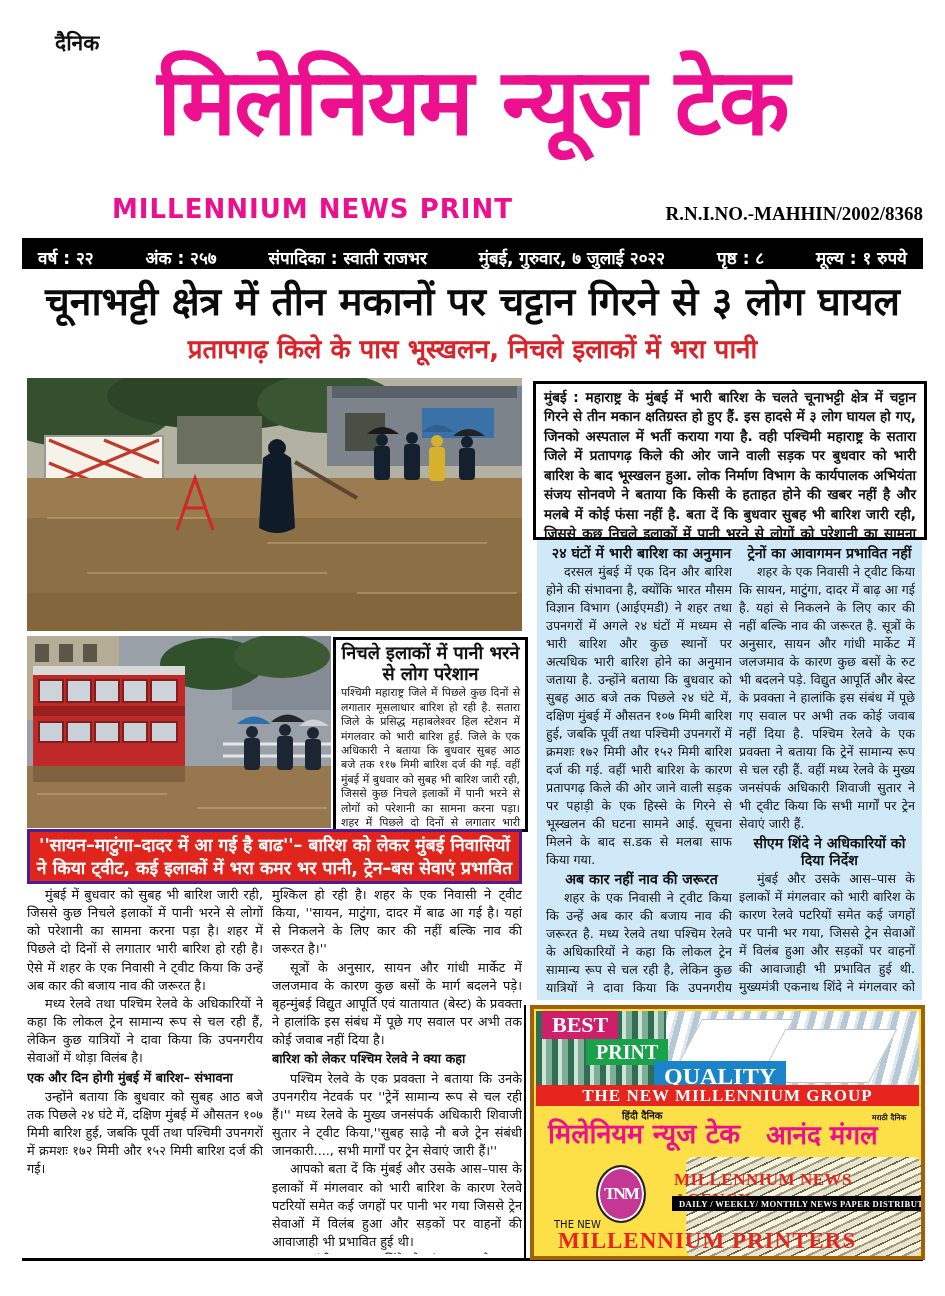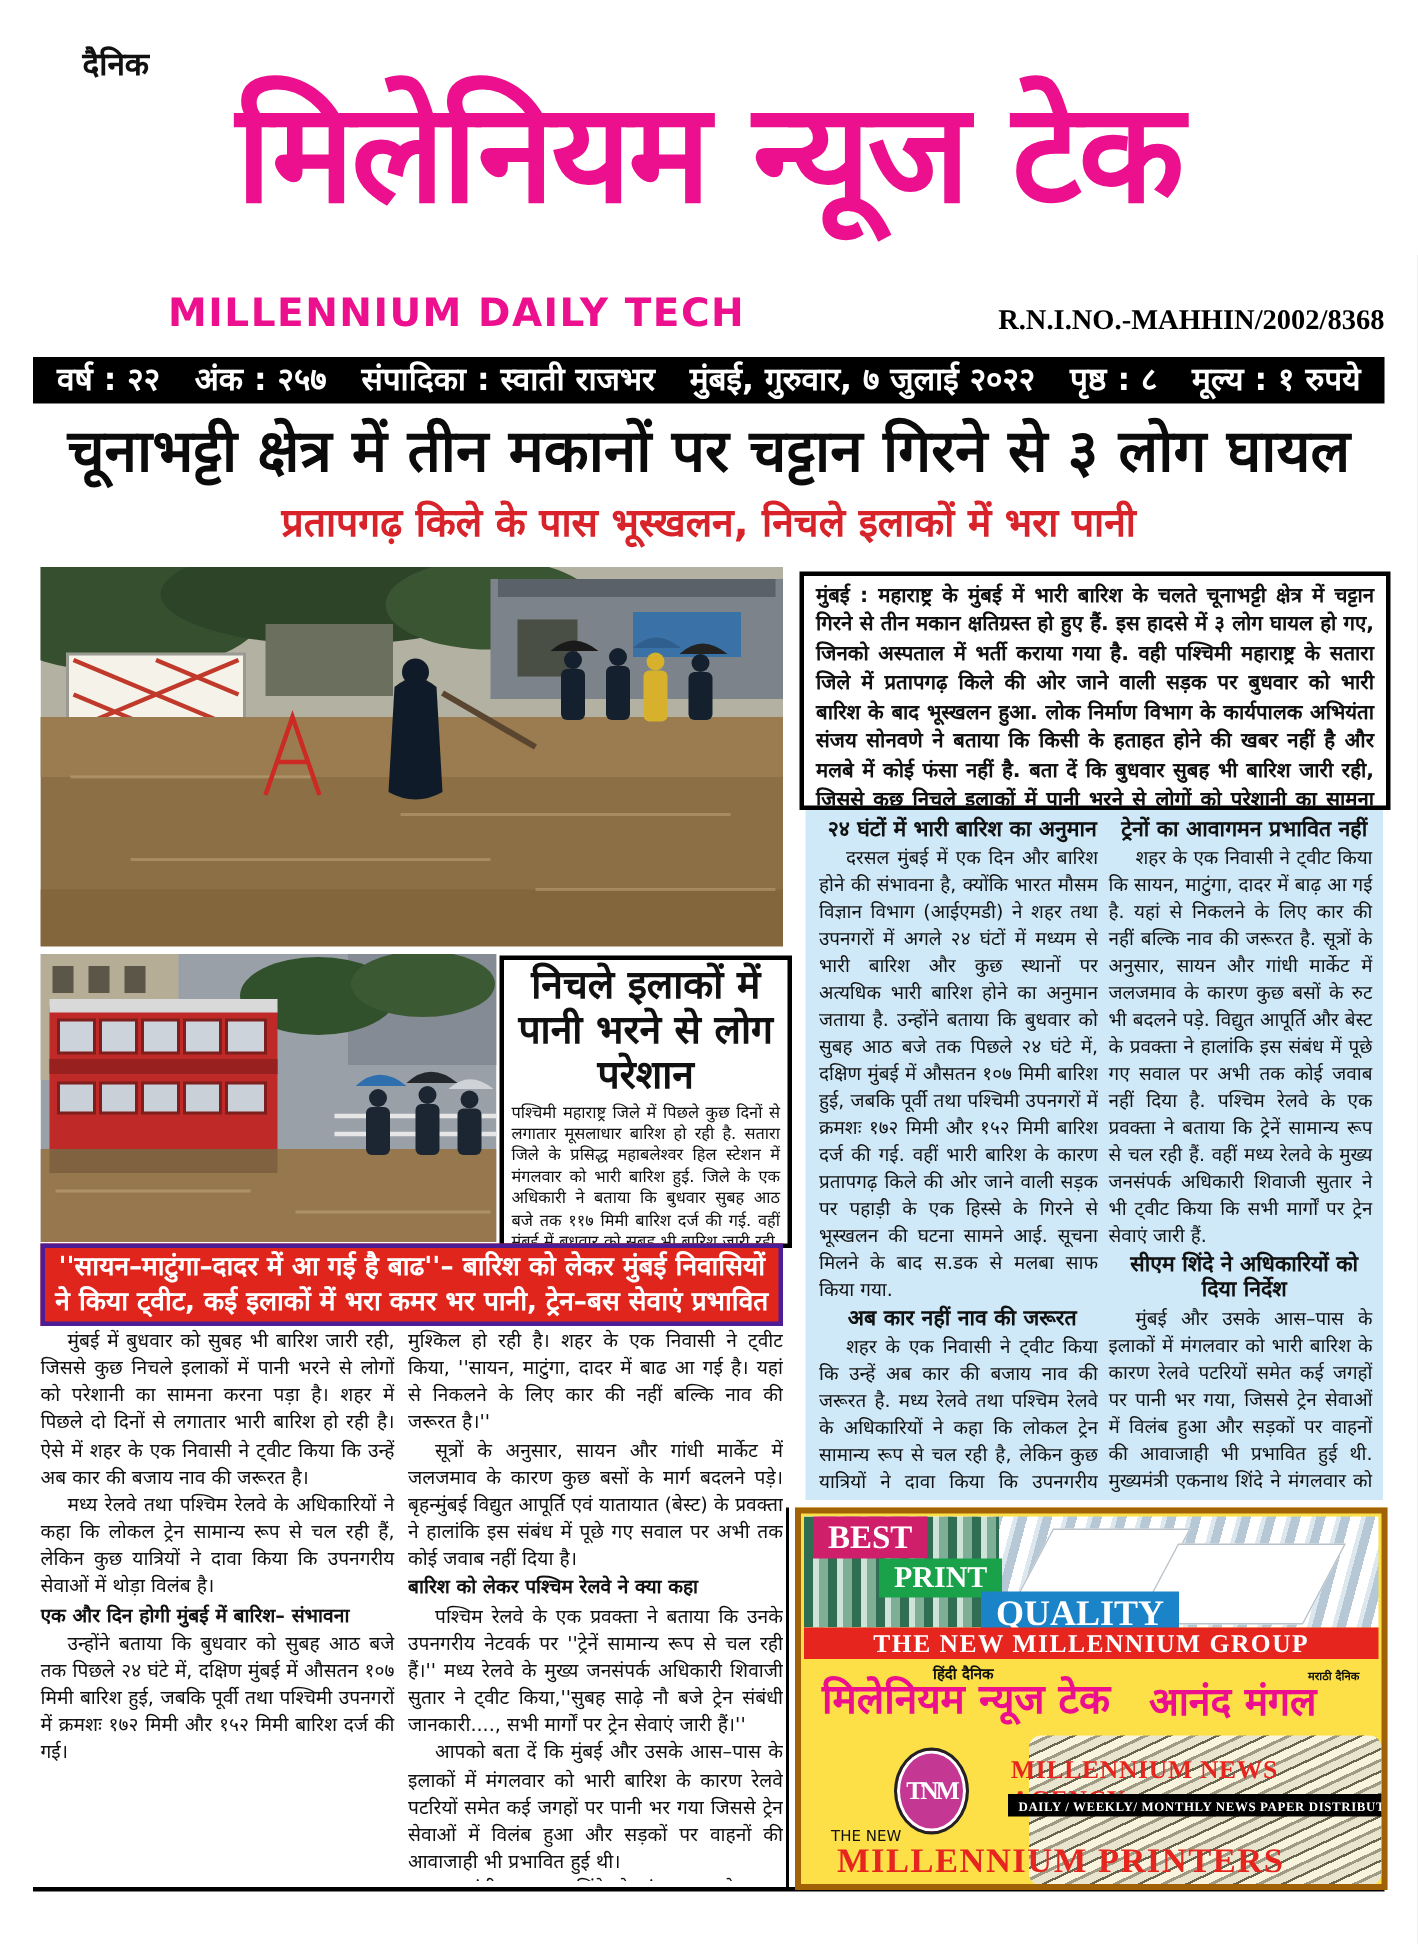--- a/index.html
+++ b/index.html
@@ -6,34 +6,34 @@
   #page{position:relative;width:945px;height:1296px;background:#ffffff;margin:0 auto;
         font-family:"DejaVu Sans","Liberation Sans",sans-serif;overflow:hidden;color:#111;}
   .abs{position:absolute;}
   
   .daily{font-size:21px;font-weight:700;color:#111;}
   .mast-title{left:0;right:0;top:36px;text-align:center;font-size:92px;font-weight:900;
               color:#ec108e;letter-spacing:-2px;line-height:1.45;white-space:nowrap;}
   .mast-sub{font-size:26px;font-weight:800;color:#ec108e;letter-spacing:1px;}
   .rni{font-family:"Liberation Serif","DejaVu Serif",serif;font-size:19px;font-weight:700;color:#000;}
   
-  .infobar{background:#000;color:#fff;display:flex;align-items:flex-start;justify-content:space-between;
-           padding:0 16px;font-size:21px;font-weight:700;white-space:nowrap;}
+  .infobar{background:#000;color:#fff;display:flex;align-items:flex-end;justify-content:space-between;
+           padding:0 16px;font-size:17px;font-weight:700;white-space:nowrap;}
   
   .headline{left:0;right:0;text-align:center;font-size:39px;font-weight:800;color:#0b0b0b;line-height:1.1;}
   .subheadline{left:0;right:0;text-align:center;font-size:26px;font-weight:800;line-height:1.1;}
   
   .leadbox{border:3px solid #000;background:#fff;padding:4px 8px;font-weight:700;font-size:13.6px;
            line-height:1.43;text-align:justify;overflow:hidden;}
   .bluepanel{background:#cfe9f8;}
   .col{font-size:12.6px;line-height:1.43;text-align:justify;overflow:hidden;}
   .col .sh{font-weight:800;text-align:center;font-size:14.2px;margin:2px 0 1px 5px;line-height:1.2;}
   .col p{margin:0;text-indent:18px;}
   .midbox{border:3px solid #000;background:#fff;padding:2px 5px;overflow:hidden;}
-  .midbox .mh{font-weight:800;text-align:center;font-size:26px;line-height:1.15;margin:1px 0 2px 0;}
+  .midbox .mh{font-weight:800;text-align:center;font-size:18px;line-height:1.15;margin:1px 0 2px 0;}
   .midbox .mb{font-size:10.9px;line-height:1.32;text-align:justify;}
   .redbox{background:#e0251d;border:3px solid #4c1d95;color:#fff;font-weight:800;font-size:17.5px;
           line-height:1.32;text-align:center;padding:2px 6px;overflow:hidden;}
   .bcol{font-size:12.8px;line-height:1.42;text-align:justify;overflow:hidden;}
   .bcol p{margin:0;text-indent:18px;}
   .bcol .sh{font-weight:800;text-indent:0;margin:1px 0;}
   .vrule{background:#000;width:2px;}
   .hrule{background:#000;height:3px;}
   
   .adbox{border:4px solid #a16207;background:#fde047;overflow:hidden;}
@@ -63,21 +63,21 @@
   .distbar{position:absolute;background:#000;color:#fff;font-family:"Liberation Serif","DejaVu Serif",serif;
            font-weight:700;font-size:8.6px;padding:2.5px 7px;letter-spacing:.4px;white-space:nowrap;}
 </style>
 </head>
 <body>
 
 <div id="page">
 
   <div class="abs daily" style="left:55px;top:28px;">दैनिक</div>
   <div class="abs mast-title">मिलेनियम न्यूज टेक</div>
-  <div class="abs mast-sub" style="left:112px;top:194px;">MILLENNIUM DAILY TECH</div>
+  <div class="abs mast-sub" style="left:112px;top:194px;">MILLENNIUM NEWS PRINT</div>
   <div class="abs rni" style="right:22px;top:203px;">R.N.I.NO.-MAHHIN/2002/8368</div>
 
   <div class="abs infobar" style="left:22px;top:238px;width:869px;height:31px;">
     <span>वर्ष : २२</span>
     <span>अंक : २५७</span>
     <span>संपादिका : स्वाती राजभर</span>
     <span>मुंबई, गुरुवार, ७ जुलाई २०२२</span>
     <span>पृष्ठ : ८</span>
     <span>मूल्य : १ रुपये</span>
   </div>

